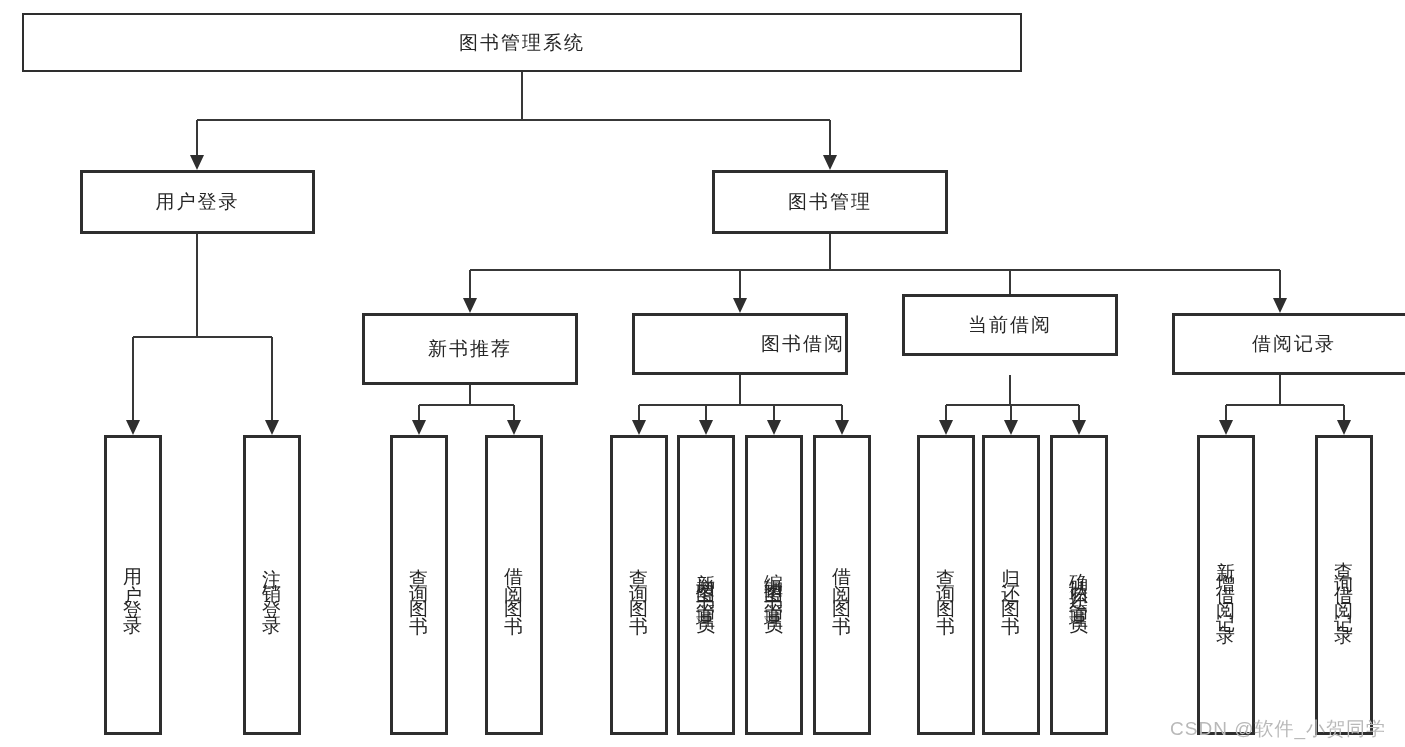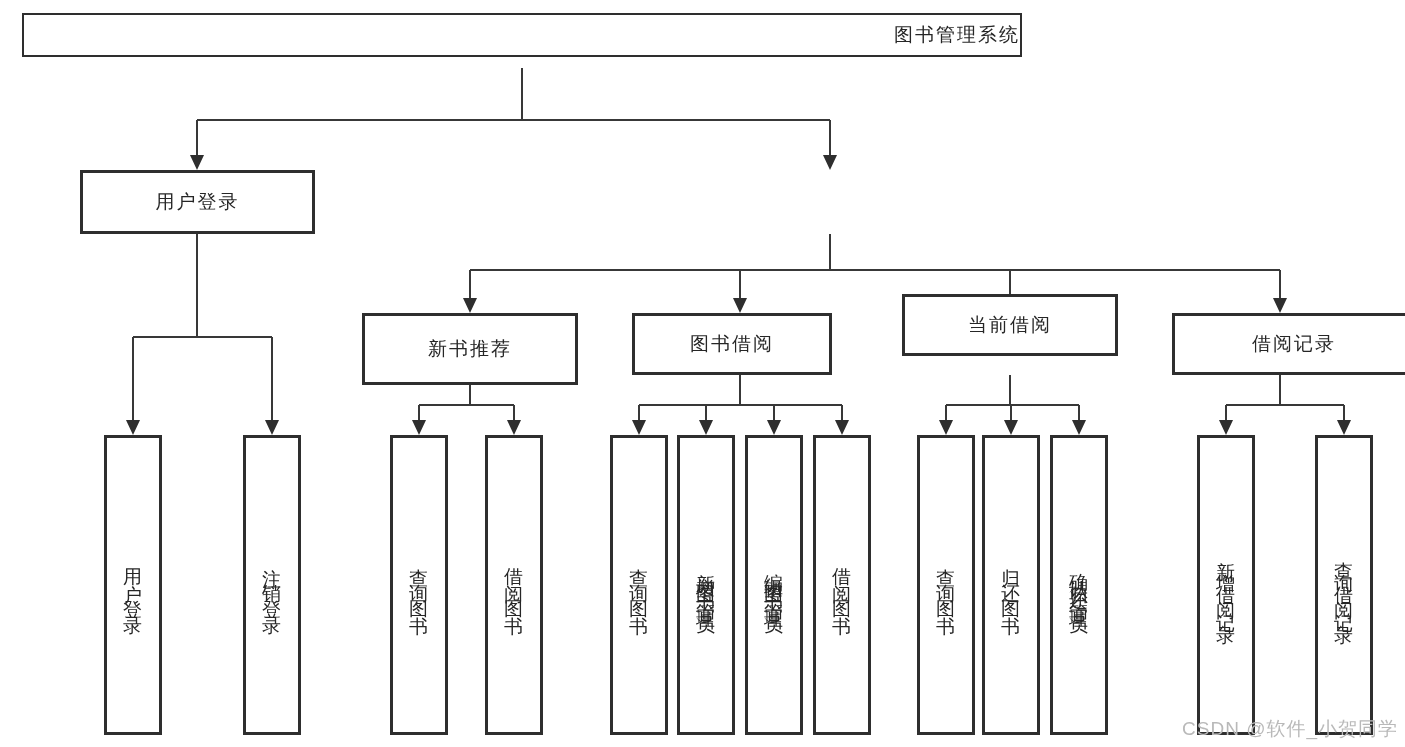--- a/index.html
+++ b/index.html
@@ -19,21 +19,21 @@
   .hbox { font-size:19px; letter-spacing:2px; }
   .root { border-width:2px; }
   .vbox .vlabel {
     writing-mode:vertical-rl; text-orientation:mixed;
     font-size:19px; letter-spacing:16px; line-height:1;
     white-space:nowrap;
   }
   .vbox .vlabel.mid  { letter-spacing:13px; }
   .vbox .vlabel.long { letter-spacing:6px; }
   #watermark {
-    position:absolute; right:7px; top:716px; z-index:3;
+    position:absolute; right:19px; top:716px; z-index:3;
     font-size:19px; color:#b9b9b9; letter-spacing:1px;
   }
 </style>
 </head>
 <body>
 
 <div id="stage">
 
   <svg id="wires" width="1405" height="747" viewBox="0 0 1405 747" fill="none" xmlns="http://www.w3.org/2000/svg">
 
@@ -64,32 +64,35 @@
     <path d="M1010 375 V405 M946 405 H1079 M946 405 V421 M1011 405 V421 M1079 405 V421" stroke="#383838" stroke-width="2"></path>
     <polygon points="939,420 953,420 946,435" fill="#2e2e2e"></polygon>
     <polygon points="1004,420 1018,420 1011,435" fill="#2e2e2e"></polygon>
     <polygon points="1072,420 1086,420 1079,435" fill="#2e2e2e"></polygon>
 
     <path d="M1280 375 V405 M1226 405 H1344 M1226 405 V421 M1344 405 V421" stroke="#383838" stroke-width="2"></path>
     <polygon points="1219,420 1233,420 1226,435" fill="#2e2e2e"></polygon>
     <polygon points="1337,420 1351,420 1344,435" fill="#2e2e2e"></polygon>
   </svg>
 
-  <div class="box hbox root" style="left:22px; top:13px; width:1000px; height:44px;justify-content:flex-end;">
+  <div class="box hbox root" style="left:22px; top:13px; width:1000px; height:59px;">
     <span>图书管理系统</span>
   </div>
 
   <div class="box hbox" style="left:80px; top:170px; width:235px; height:64px;">
     <span>用户登录</span>
   </div>
+  <div class="box hbox" style="left:712px; top:170px; width:236px; height:64px;">
+    <span>图书管理</span>
+  </div>
 
   <div class="box hbox" style="left:362px; top:313px; width:216px; height:72px;">
     <span>新书推荐</span>
   </div>
-  <div class="box hbox" style="left:632px; top:313px; width:200px; height:62px;">
+  <div class="box hbox" style="left:632px; top:313px; width:216px; height:62px;justify-content:flex-end;">
     <span>图书借阅</span>
   </div>
   <div class="box hbox" style="left:902px; top:294px; width:216px; height:62px;">
     <span>当前借阅</span>
   </div>
   <div class="box hbox" style="left:1172px; top:313px; width:244px; height:62px;">
     <span>借阅记录</span>
   </div>
 
   <div class="box vbox" style="left:104px; top:435px; width:58px; height:300px;">

